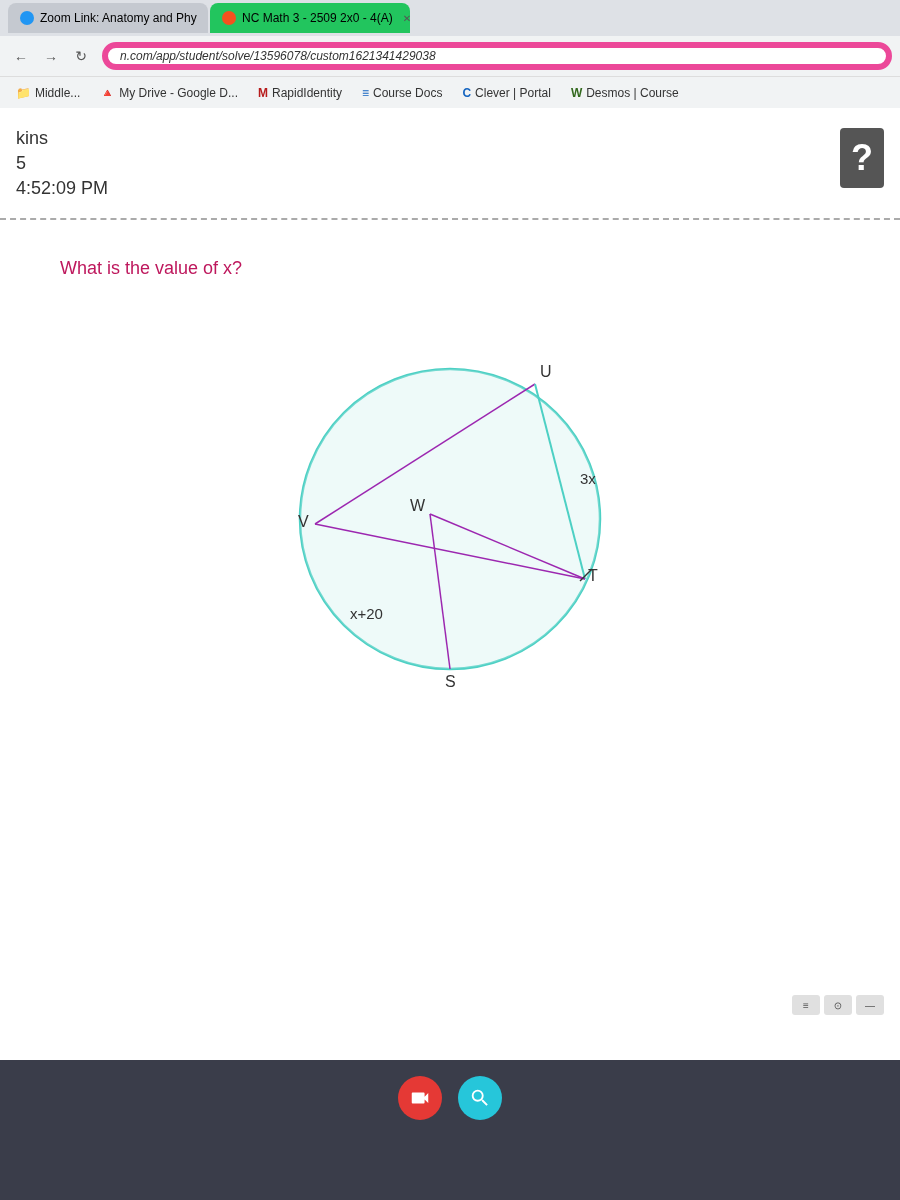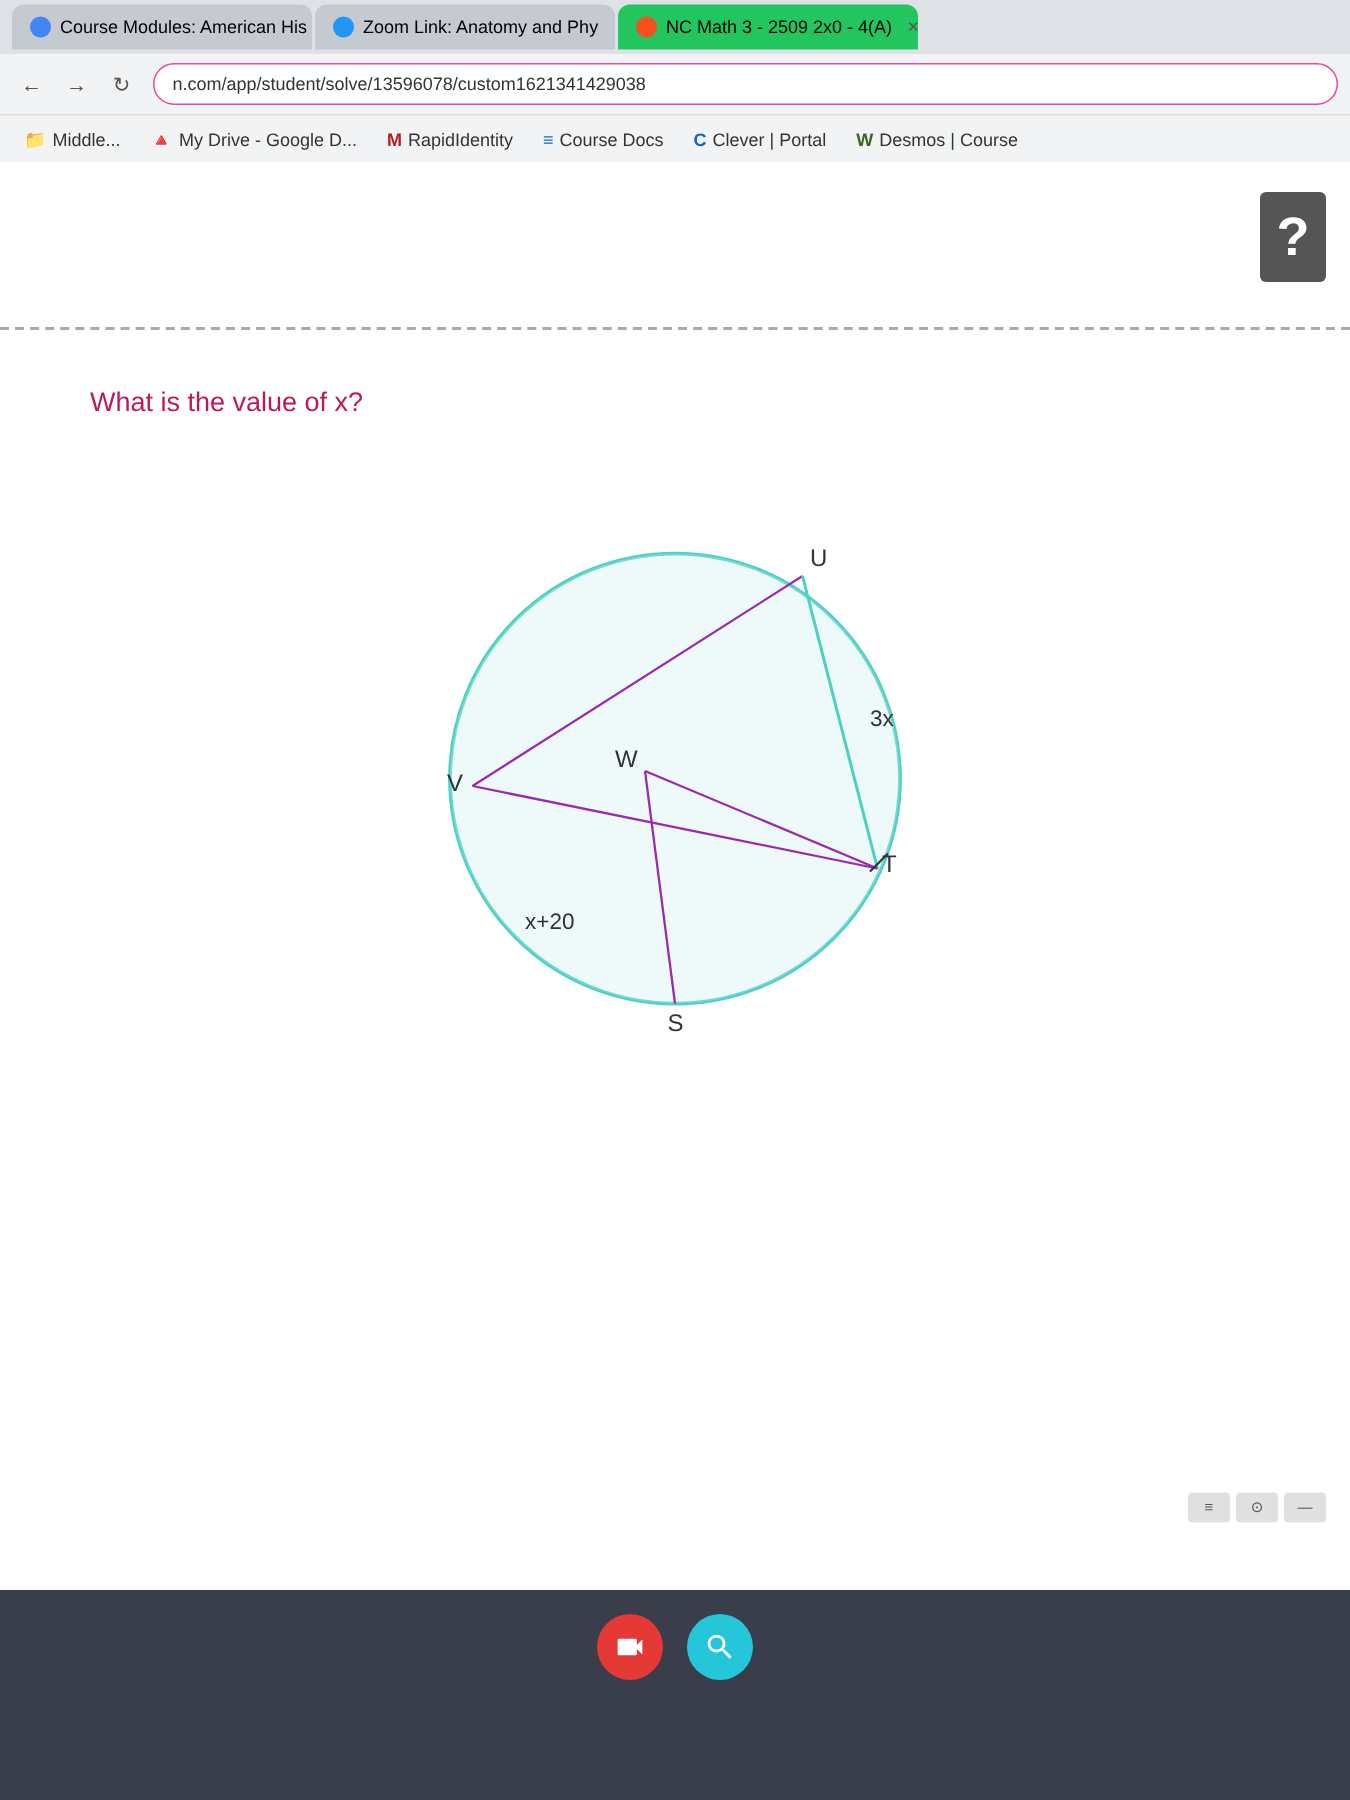--- a/index.html
+++ b/index.html
@@ -93,21 +93,22 @@
     .address-bar {
       flex: 1;
       height: 28px;
       background: white;
       border-radius: 14px;
       display: flex;
       align-items: center;
       padding: 0 12px;
       font-size: 12px;
       color: #333;
-      border: 1px solid #ec4899;
+      border: 6px solid #ec4899;
+      font-style: italic;
     }
 
     .bookmarks-bar {
       display: flex;
       align-items: center;
       height: 32px;
       padding: 0 8px;
       background: #f1f3f4;
       border-top: 1px solid #ddd;
       gap: 4px;
@@ -292,25 +293,20 @@
       cursor: pointer;
     }
   </style>
 </head>
 <body>
 
 <div class="browser-chrome">
 
   <div class="tab-bar">
     <div class="tab inactive">
-      <div class="tab-icon" style="background:#4285f4;"></div>
-      <span>Course Modules: American His</span>
-
-    </div>
-    <div class="tab inactive">
       <div class="tab-icon" style="background:#2196f3;"></div>
       <span>Zoom Link: Anatomy and Phy</span>
       <span class="tab-close">✕</span>
     </div>
     <div class="tab active">
       <div class="tab-icon" style="background:#f4511e;"></div>
       <span>NC Math 3 - 2509 2x0 - 4(A)</span>
       <span class="tab-close">✕</span>
     </div>
   </div>
@@ -349,20 +345,25 @@
     </div>
     <div class="bookmark-item">
       <span style="font-weight:bold;color:#33691e;">W</span>
       <span>Desmos | Course</span>
     </div>
   </div>
 </div>
 
 <div class="page-content">
 
+  <div class="left-info">
+    <div class="course-label">kins</div>
+    <div class="question-num">5</div>
+    <div class="timestamp">4:52:09 PM</div>
+  </div>
 
   <div class="help-btn">
     <span class="help-btn-text">?</span>
   </div>
 
   <div class="dashed-line"></div>
 
   <div class="question-area">
     <div class="question-text">What is the value of x?</div>
 

